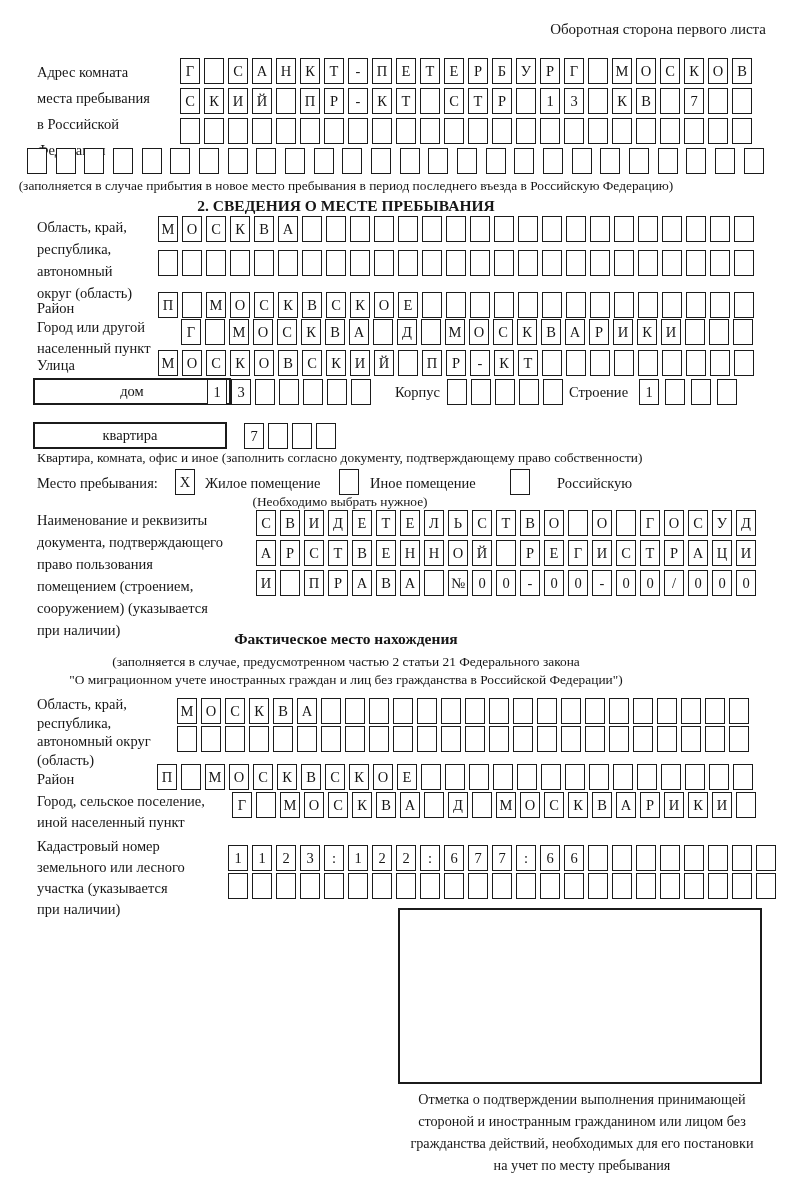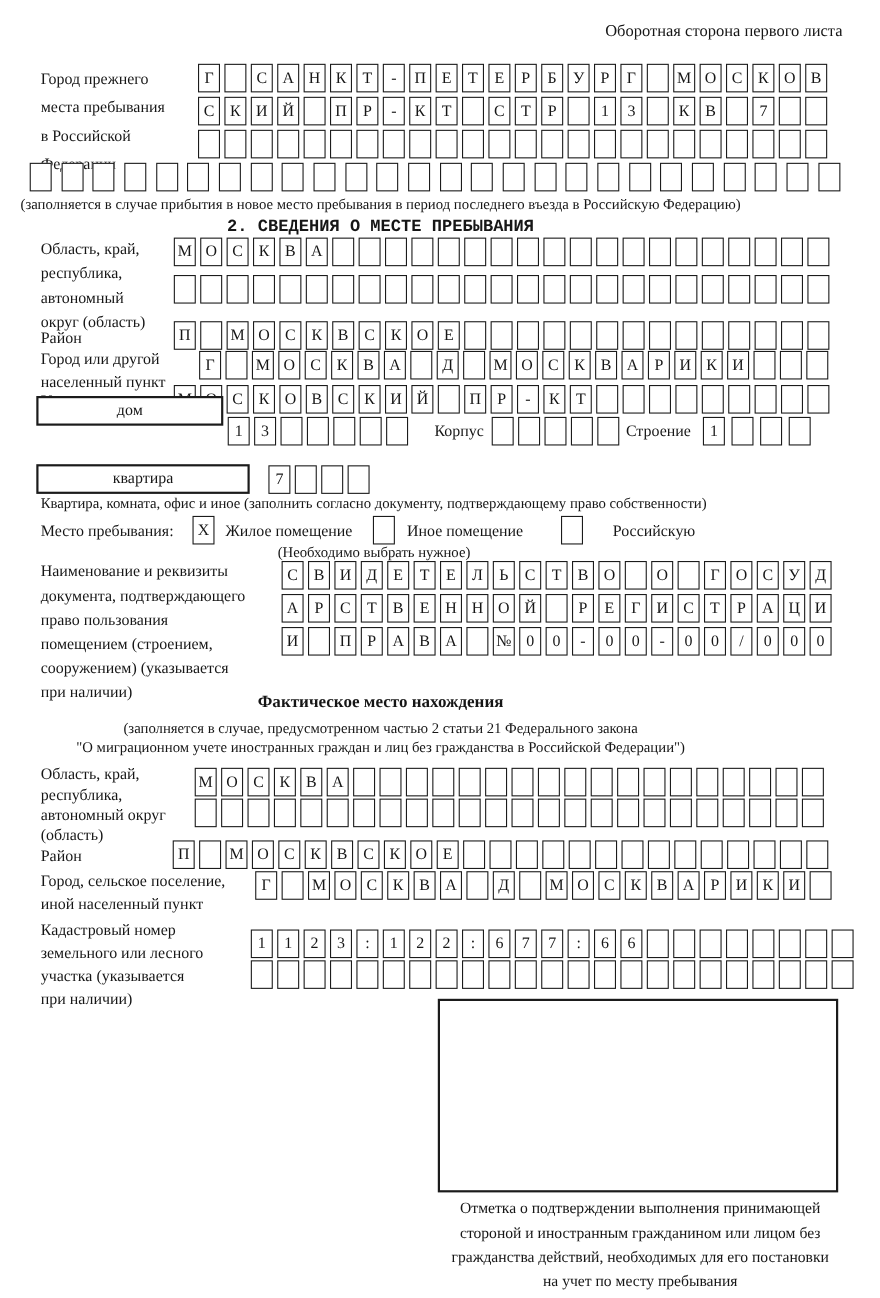--- a/index.html
+++ b/index.html
@@ -33,21 +33,21 @@
   .caption{position:absolute;font-size:14.2px;line-height:22px;text-align:center;}
 </style>
 </head>
 <body>
 
 <div class="page">
 
   <div class="note" style="top:21px;right:34px;font-size:15px;">Оборотная сторона первого листа</div>
 
   <div class="lbl" style="left:37px;top:59px;line-height:26px;">
-      <div>Город прежнего</div>
+      <div>Адрес комната</div>
       <div>места пребывания</div>
       <div>в Российской</div>
       <div>Федерации</div>
     </div>
   <div class="boxrow" style="left:180px;top:58px;">
       <div class="cell">Г</div>
       <div class="cell"></div>
       <div class="cell">С</div>
       <div class="cell">А</div>
       <div class="cell">Н</div>
@@ -146,21 +146,21 @@
       <div class="cell"></div>
       <div class="cell"></div>
       <div class="cell"></div>
       <div class="cell"></div>
       <div class="cell"></div>
       <div class="cell"></div>
       <div class="cell"></div>
     </div>
   <div class="note center" style="top:178px;">(заполняется в случае прибытия в новое место пребывания в период последнего въезда в Российскую Федерацию)</div>
 
-  <div class="title center" style="top:197px;font-family:Liberation Mono, monospace;">2. СВЕДЕНИЯ О МЕСТЕ ПРЕБЫВАНИЯ</div>
+  <div class="title center" style="top:197px;">2. СВЕДЕНИЯ О МЕСТЕ ПРЕБЫВАНИЯ</div>
 
   <div class="lbl" style="left:37px;top:216px;">
       <div>Область, край,</div>
       <div>республика,</div>
       <div>автономный</div>
       <div>округ (область)</div>
     </div>
   <div class="boxrow" style="left:158px;top:216px;">
       <div class="cell">М</div>
       <div class="cell">О</div>
@@ -298,21 +298,21 @@
       <div class="cell"></div>
       <div class="cell"></div>
       <div class="cell"></div>
       <div class="cell"></div>
       <div class="cell"></div>
       <div class="cell"></div>
       <div class="cell"></div>
       <div class="cell"></div>
     </div>
 
-  <div class="widebox" style="left:33px;top:360px;width:170px;height:27px;">дом</div>
+  <div class="widebox" style="left:33px;top:378px;width:198px;height:27px;">дом</div>
   <div class="boxrow" style="left:207px;top:379px;">
       <div class="cell">1</div>
       <div class="cell">3</div>
       <div class="cell"></div>
       <div class="cell"></div>
       <div class="cell"></div>
       <div class="cell"></div>
       <div class="cell"></div>
     </div>
   <div class="lbl" style="left:395px;top:381px;">Корпус</div>

